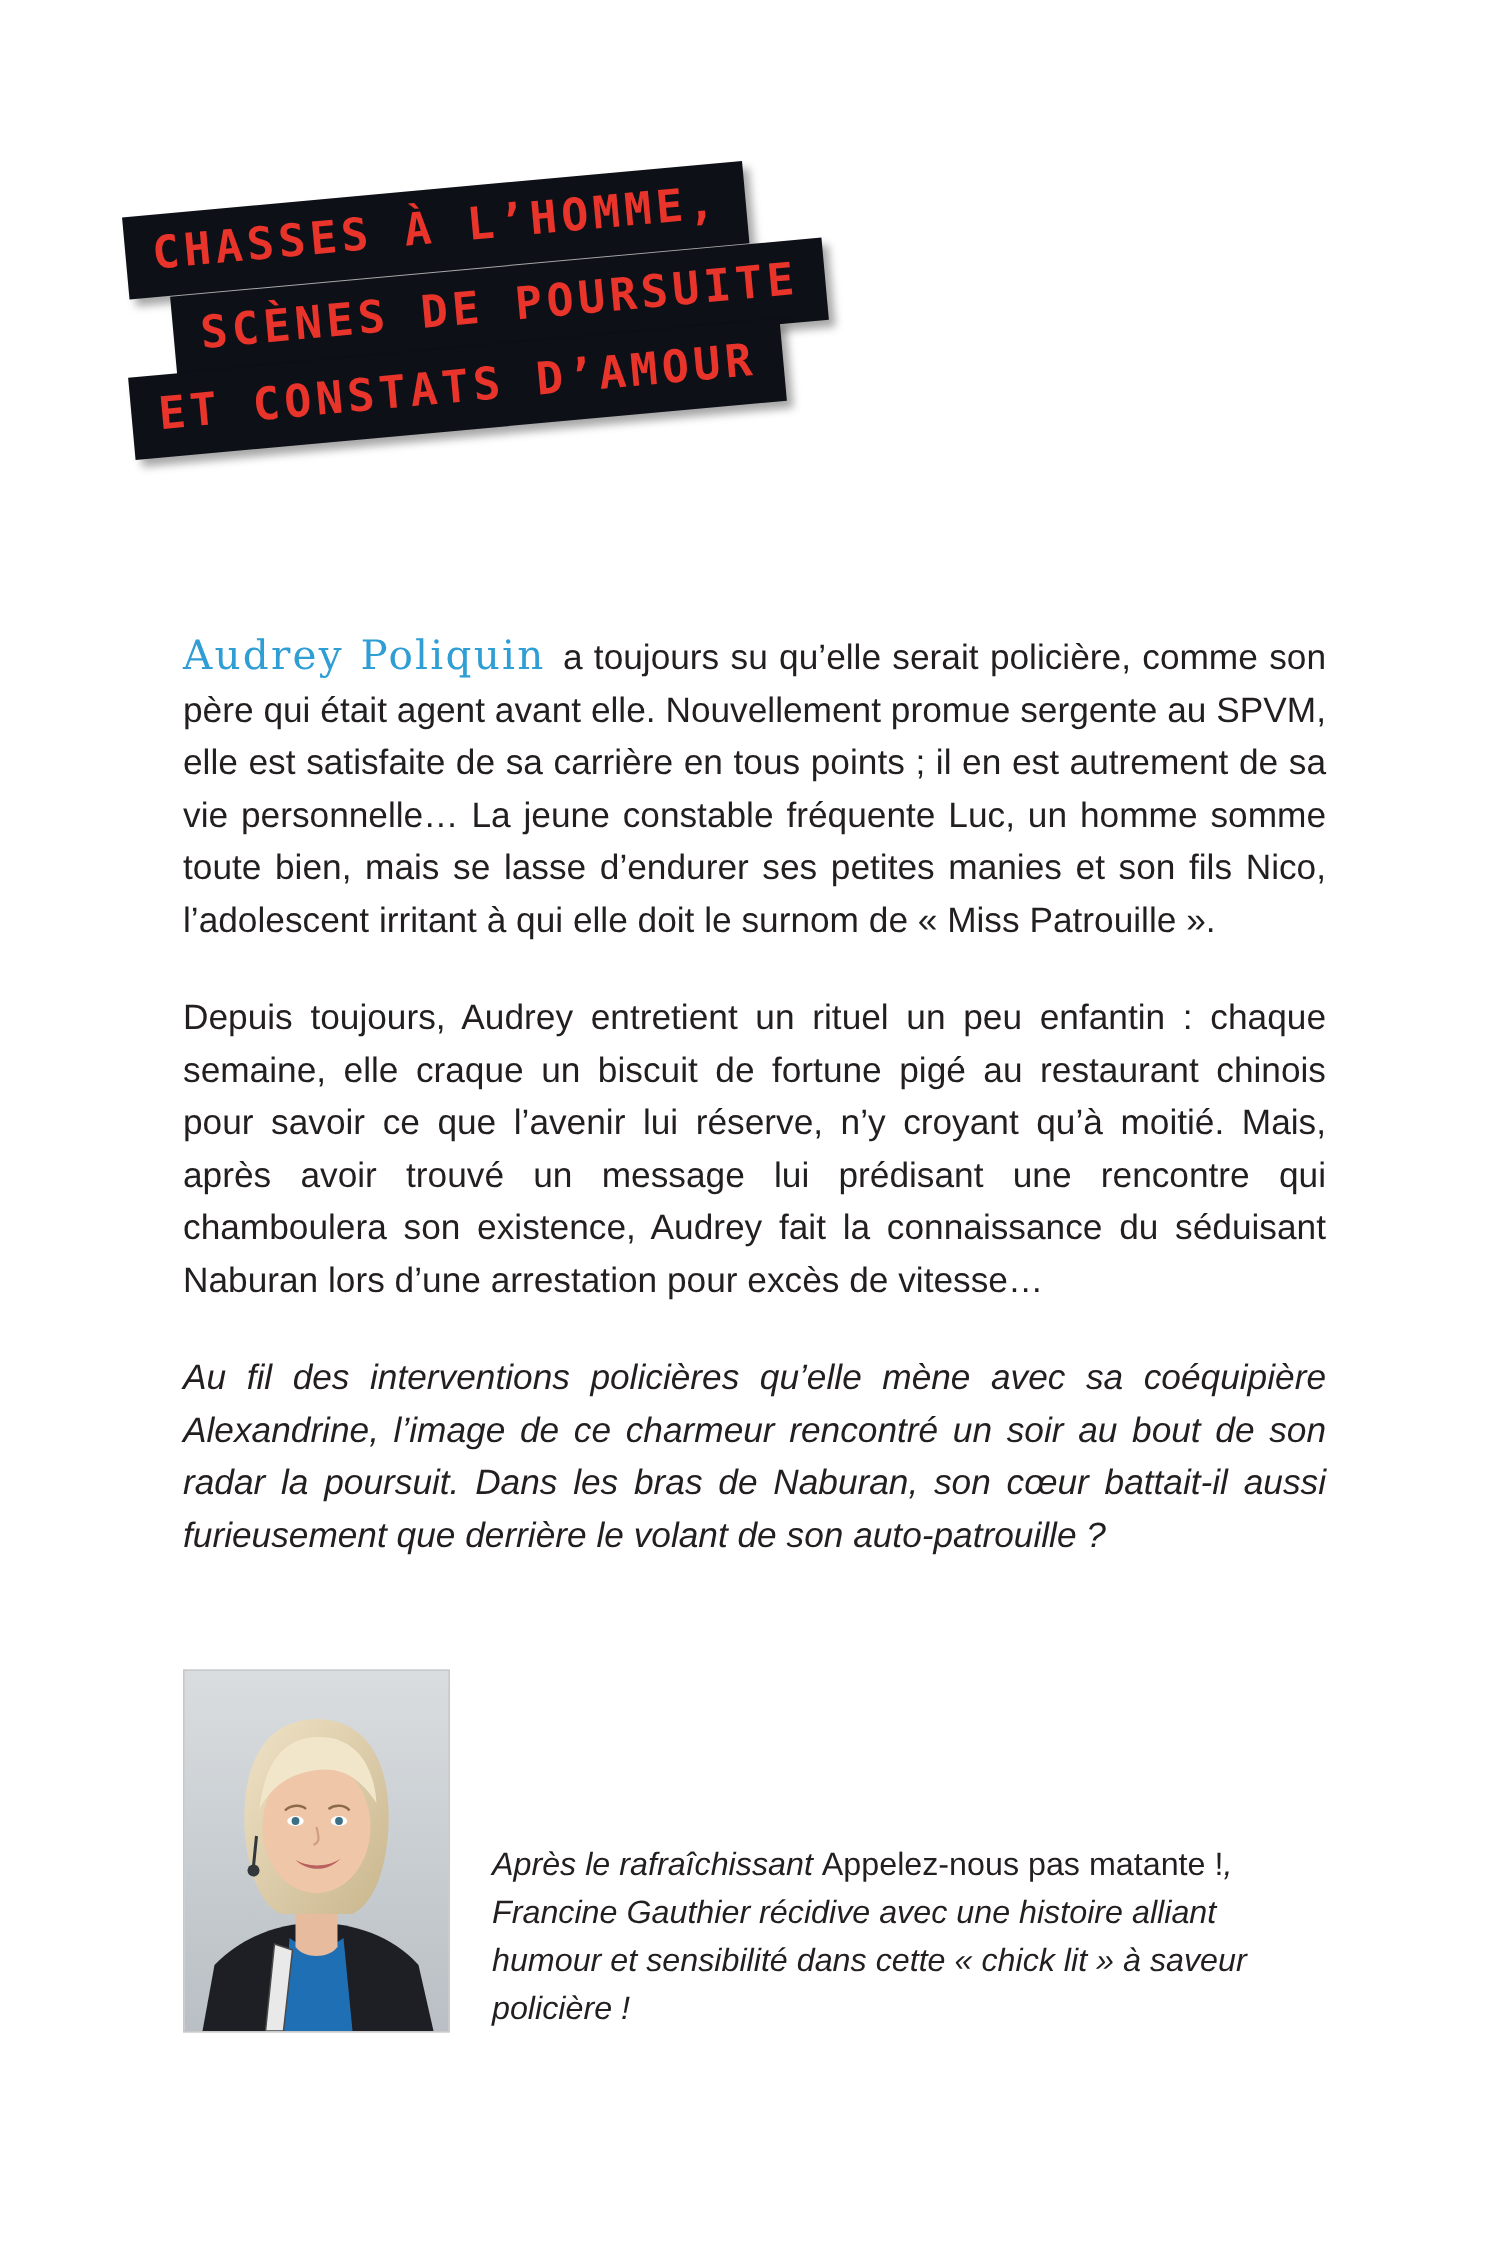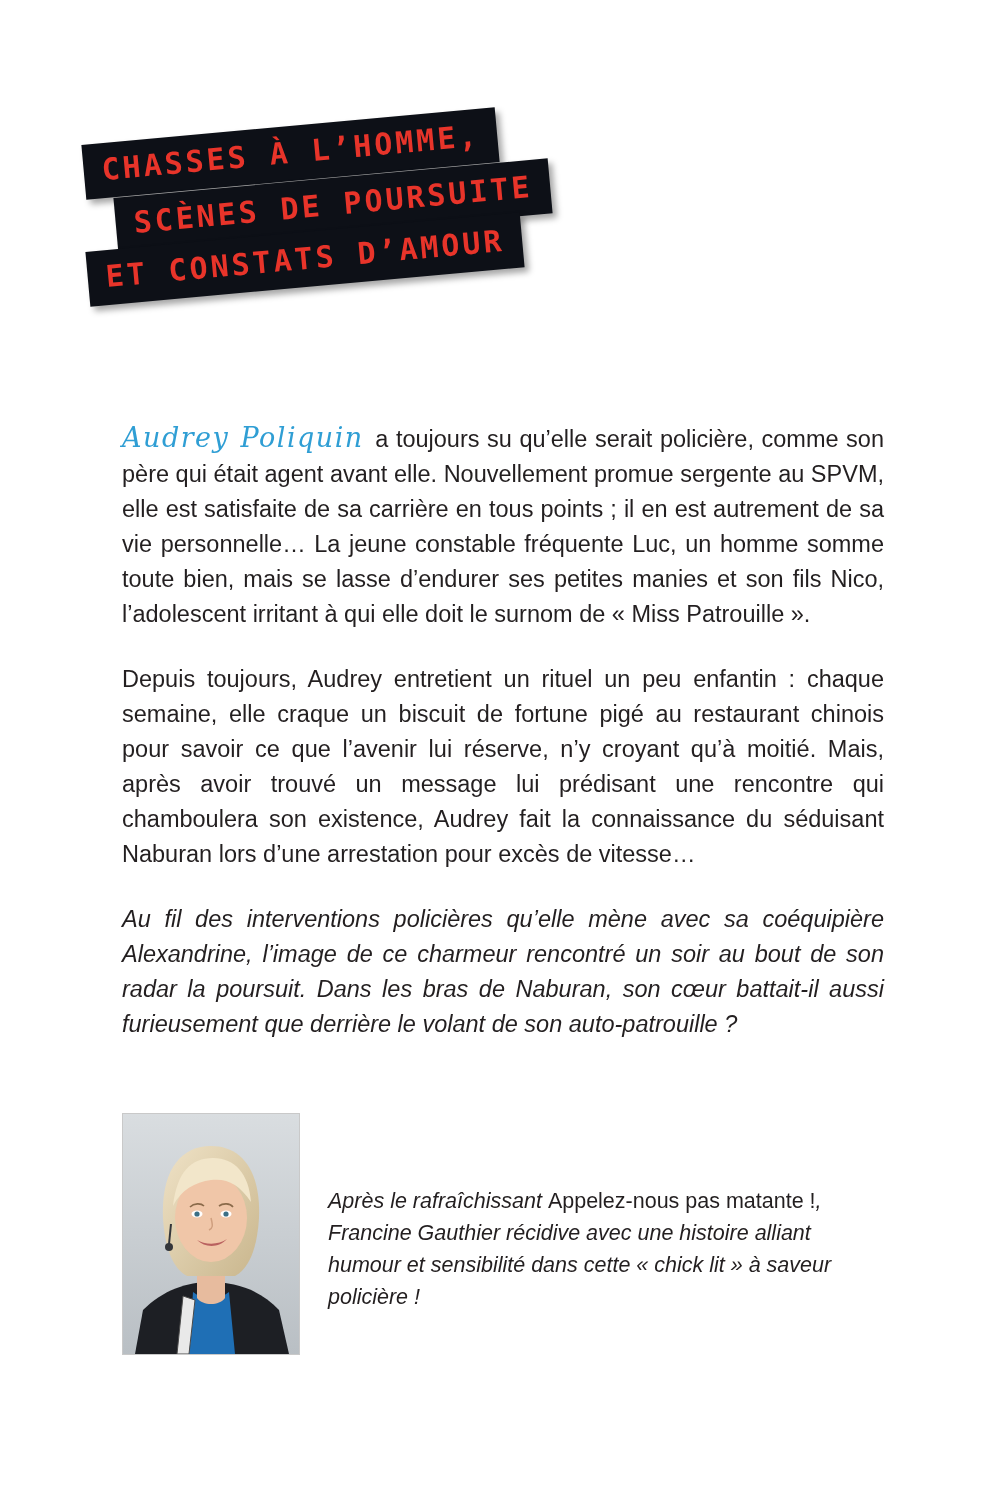--- a/index.html
+++ b/index.html
@@ -65,35 +65,34 @@
     font-size: 23.5px;
     line-height: 35px;
     text-align: justify;
     text-justify: inter-word;
     color: #231f20;
   }
   .copy p:last-child { margin-bottom: 0; font-style: italic; }
 
   .lead-name {
     font-family: "DejaVu Serif", serif;
-    font-style: italic;
     font-size: 27px;
     color: #2f9ed4;
     letter-spacing: 1.5px;
     padding-right: 4px;
   }
 
   
   .author-block {
     position: absolute;
     left: 122px;
     top: 1113px;
     width: 762px;
     display: flex;
-    align-items: center;
+    align-items: flex-end;
   }
   .author-photo {
     width: 176px;
     height: 240px;
     flex: 0 0 176px;
     border: 1px solid #c9c9c9;
     position: relative;
     overflow: hidden;
     background: #cfd3d6;
   }

